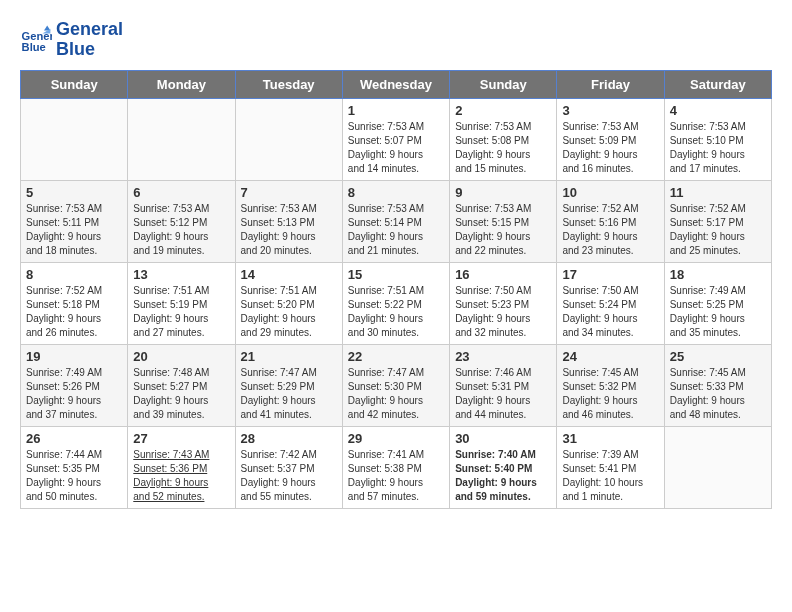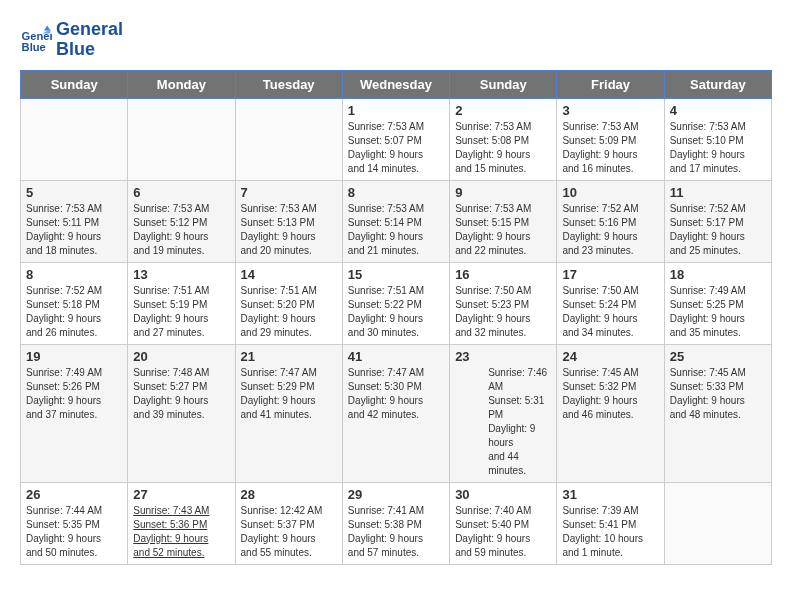--- a/index.html
+++ b/index.html
@@ -271,29 +271,29 @@
 and 39 minutes.</div>
         </td>
         <td>
           <span class="day-number">21</span>
           <div class="cell-text" style="white-space: pre-line;">Sunrise: 7:47 AM
 Sunset: 5:29 PM
 Daylight: 9 hours
 and 41 minutes.</div>
         </td>
         <td>
-          <span class="day-number">41</span>
+          <span class="day-number">22</span>
           <div class="cell-text" style="white-space: pre-line;">Sunrise: 7:47 AM
 Sunset: 5:30 PM
 Daylight: 9 hours
 and 42 minutes.</div>
         </td>
         <td>
           <span class="day-number">23</span>
-          <div class="cell-text" style="white-space: pre-line; margin-left: 33px;">Sunrise: 7:46 AM
+          <div class="cell-text" style="white-space: pre-line;">Sunrise: 7:46 AM
 Sunset: 5:31 PM
 Daylight: 9 hours
 and 44 minutes.</div>
         </td>
         <td>
           <span class="day-number">24</span>
           <div class="cell-text" style="white-space: pre-line;">Sunrise: 7:45 AM
 Sunset: 5:32 PM
 Daylight: 9 hours
 and 46 minutes.</div>
@@ -316,35 +316,35 @@
         </td>
         <td>
           <span class="day-number">27</span>
           <div class="cell-text" style="white-space: pre-line; text-decoration: underline;">Sunrise: 7:43 AM
 Sunset: 5:36 PM
 Daylight: 9 hours
 and 52 minutes.</div>
         </td>
         <td>
           <span class="day-number">28</span>
-          <div class="cell-text" style="white-space: pre-line;">Sunrise: 12:42 AM
+          <div class="cell-text" style="white-space: pre-line;">Sunrise: 7:42 AM
 Sunset: 5:37 PM
 Daylight: 9 hours
 and 55 minutes.</div>
         </td>
         <td>
           <span class="day-number">29</span>
           <div class="cell-text" style="white-space: pre-line;">Sunrise: 7:41 AM
 Sunset: 5:38 PM
 Daylight: 9 hours
 and 57 minutes.</div>
         </td>
         <td>
           <span class="day-number">30</span>
-          <div class="cell-text" style="white-space: pre-line;">Sunrise: 7:40 AM
+          <div class="cell-text" style="white-space: pre-line; font-weight: bold;">Sunrise: 7:40 AM
 Sunset: 5:40 PM
 Daylight: 9 hours
 and 59 minutes.</div>
         </td>
         <td>
           <span class="day-number">31</span>
           <div class="cell-text" style="white-space: pre-line;">Sunrise: 7:39 AM
 Sunset: 5:41 PM
 Daylight: 10 hours
 and 1 minute.</div>

